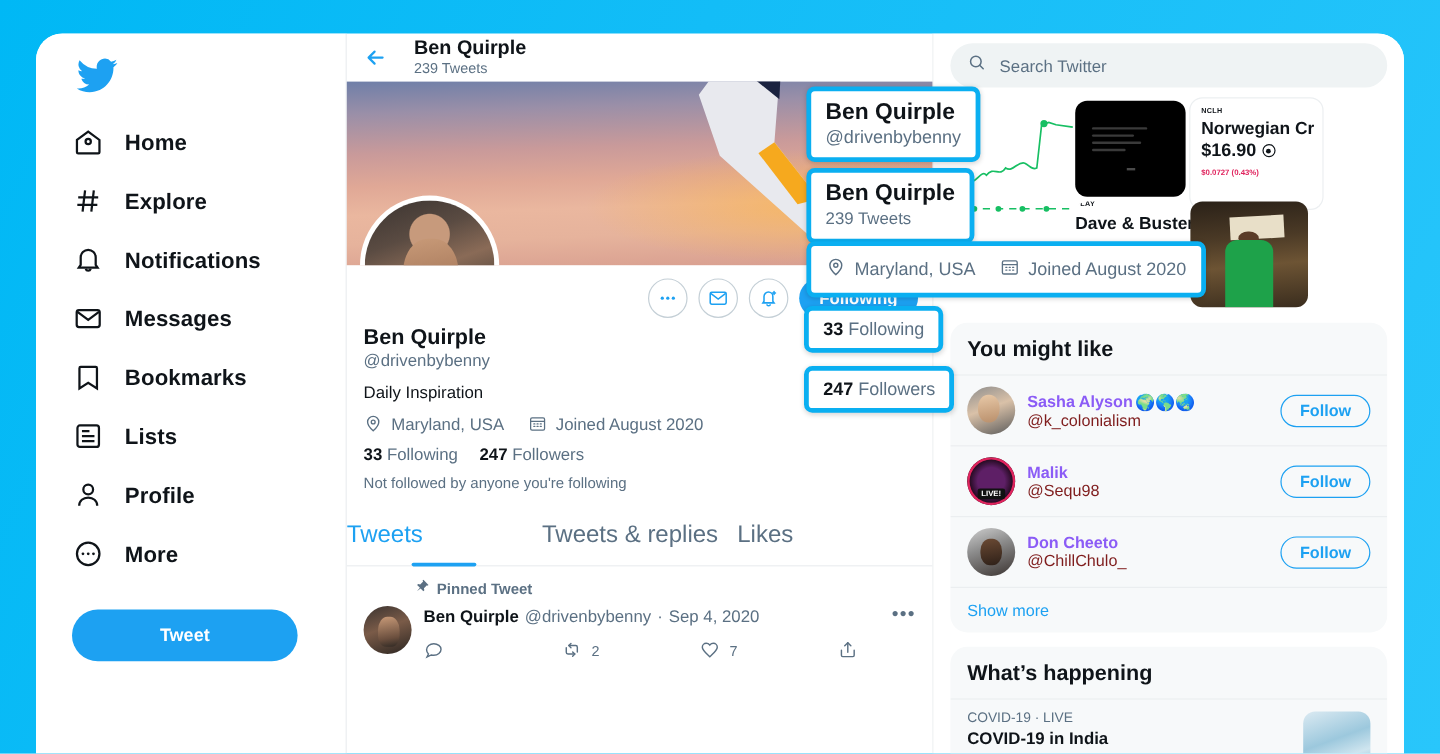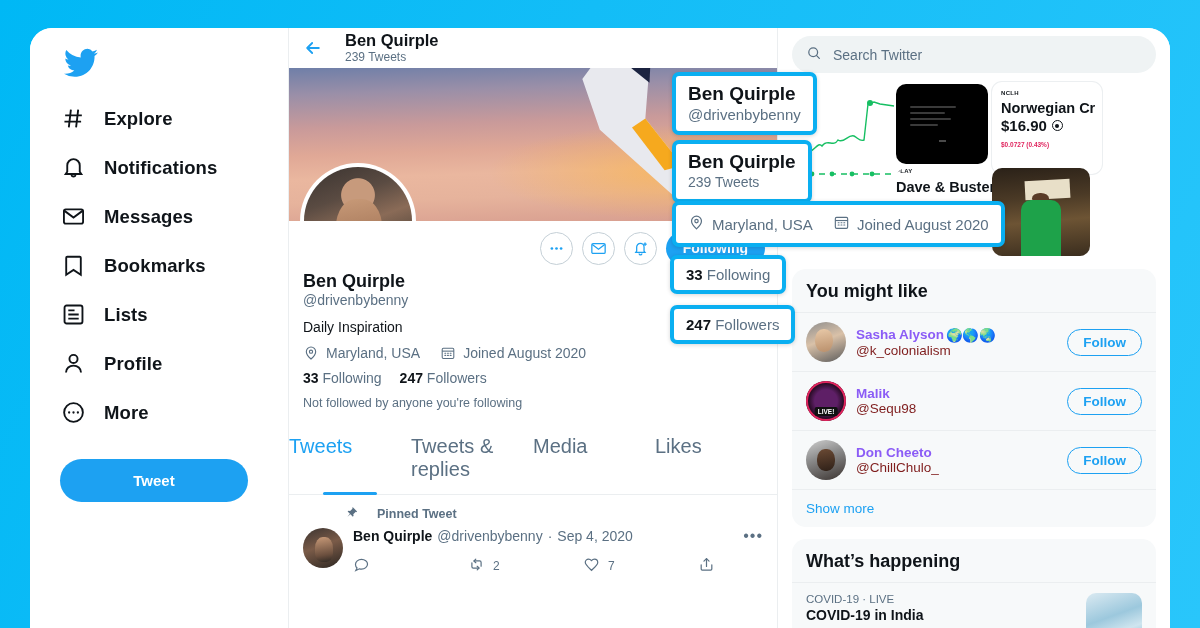--- a/index.html
+++ b/index.html
@@ -127,21 +127,21 @@
     flex:1; text-align:left; font-size:20px; font-weight:400;
     color:#5b7083; padding:12px 0 13px; cursor:pointer; position:relative;
   }
   .tab.active{ color:#1da1f2; }
   .tab.active:after{
     content:""; position:absolute; left:50%; transform:translateX(-50%);
     bottom:-1px; width:54px; height:3.5px; background:#1da1f2; border-radius:3px;
   }
 
   #pinned-tweet { padding: 10px 14px 0 14px; }
-  .pin-row{ display:flex; align-items:center; gap:19px; margin-left:42px; }
+  .pin-row{ display:flex; align-items:center; gap:6px; margin-left:42px; }
   .pin-row svg{width:13px;height:13px;color:#5b7083;}
   .pin-label{font-size:12.5px;font-weight:700;color:#5b7083;}
   .tw-body{ display:flex; gap:10px; margin-top:5px;}
   .tw-av{
     width:40px;height:40px;flex:0 0 40px;border-radius:50%;
     background:linear-gradient(160deg,#3a3330 0%,#7a5b48 45%,#2b2521 100%);
     position:relative; overflow:hidden;
   }
   .tw-av:after{content:"";position:absolute;left:30%;top:22%;width:44%;height:62%;
     border-radius:44% 44% 38% 38%;background:linear-gradient(170deg,#c89a78,#6b4f3e 70%,#2e2823 100%);}
@@ -264,20 +264,29 @@
 
 <div id="app-card">
 
   <nav id="left-nav">
     <div class="tw-logo">
       <svg viewBox="0 0 24 24" fill="#1da1f2">
           <path d="M23.95 4.57a10 10 0 01-2.82.77 4.96 4.96 0 002.16-2.72c-.95.56-2 .96-3.12 1.19A4.92 4.92 0 0016.62 2c-2.72 0-4.92 2.2-4.92 4.92 0 .39.04.76.13 1.12A13.98 13.98 0 011.64 2.9a4.92 4.92 0 001.52 6.57 4.9 4.9 0 01-2.23-.62v.06c0 2.39 1.7 4.38 3.95 4.83a4.94 4.94 0 01-2.22.08 4.93 4.93 0 004.6 3.42A9.87 9.87 0 010 19.54 13.94 13.94 0 007.55 21.75c9.06 0 14.01-7.5 14.01-14.01 0-.21 0-.42-.02-.63a9.94 9.94 0 002.41-2.54z"></path>
         </svg>
     </div>
 
+    <div class="nav-item">
+      <span class="nav-ico">
+        <svg viewBox="0 0 24 24" fill="none" stroke="currentColor" stroke-width="1.8">
+            <path d="M3 10.2L12 3.5l9 6.7V20a1 1 0 01-1 1H4a1 1 0 01-1-1V10.2z"></path>
+            <circle cx="12" cy="11.5" r="2.1"></circle>
+          </svg>
+      </span>
+      <span class="nav-label">Home</span>
+    </div>
 
     <div class="nav-item">
       <span class="nav-ico">
         <svg viewBox="0 0 24 24" fill="none" stroke="currentColor" stroke-width="1.8">
             <path d="M9.5 3.5L7.5 20.5M16.5 3.5L14.5 20.5M4 9h16M3.3 15h16"></path>
           </svg>
       </span>
       <span class="nav-label">Explore</span>
     </div>
 
@@ -420,21 +429,20 @@
       <div class="p-stats">
         <span><b>33</b> <span>Following</span></span>
         <span><b>247</b> <span>Followers</span></span>
       </div>
       <div class="p-notfollowed">Not followed by anyone you're following</div>
     </div>
 
     <div id="tabs">
       <div class="tab active">Tweets</div>
       <div class="tab">Tweets &amp; replies</div>
-      <div class="tab">Media</div>
       <div class="tab">Likes</div>
     </div>
 
     <article id="pinned-tweet">
       <div class="pin-row">
         <span>
           <svg viewBox="0 0 24 24" fill="currentColor">
               <path d="M14.5 2.2l-1.4 1.4 1 1-4.6 4.6-3.2-.6-1.5 1.5 4.3 4.3-4.6 5.4 5.6-4.4 4.3 4.3 1.5-1.5-.6-3.2 4.6-4.6 1 1 1.4-1.4-7.8-7.8z"></path>
             </svg>
         </span>

